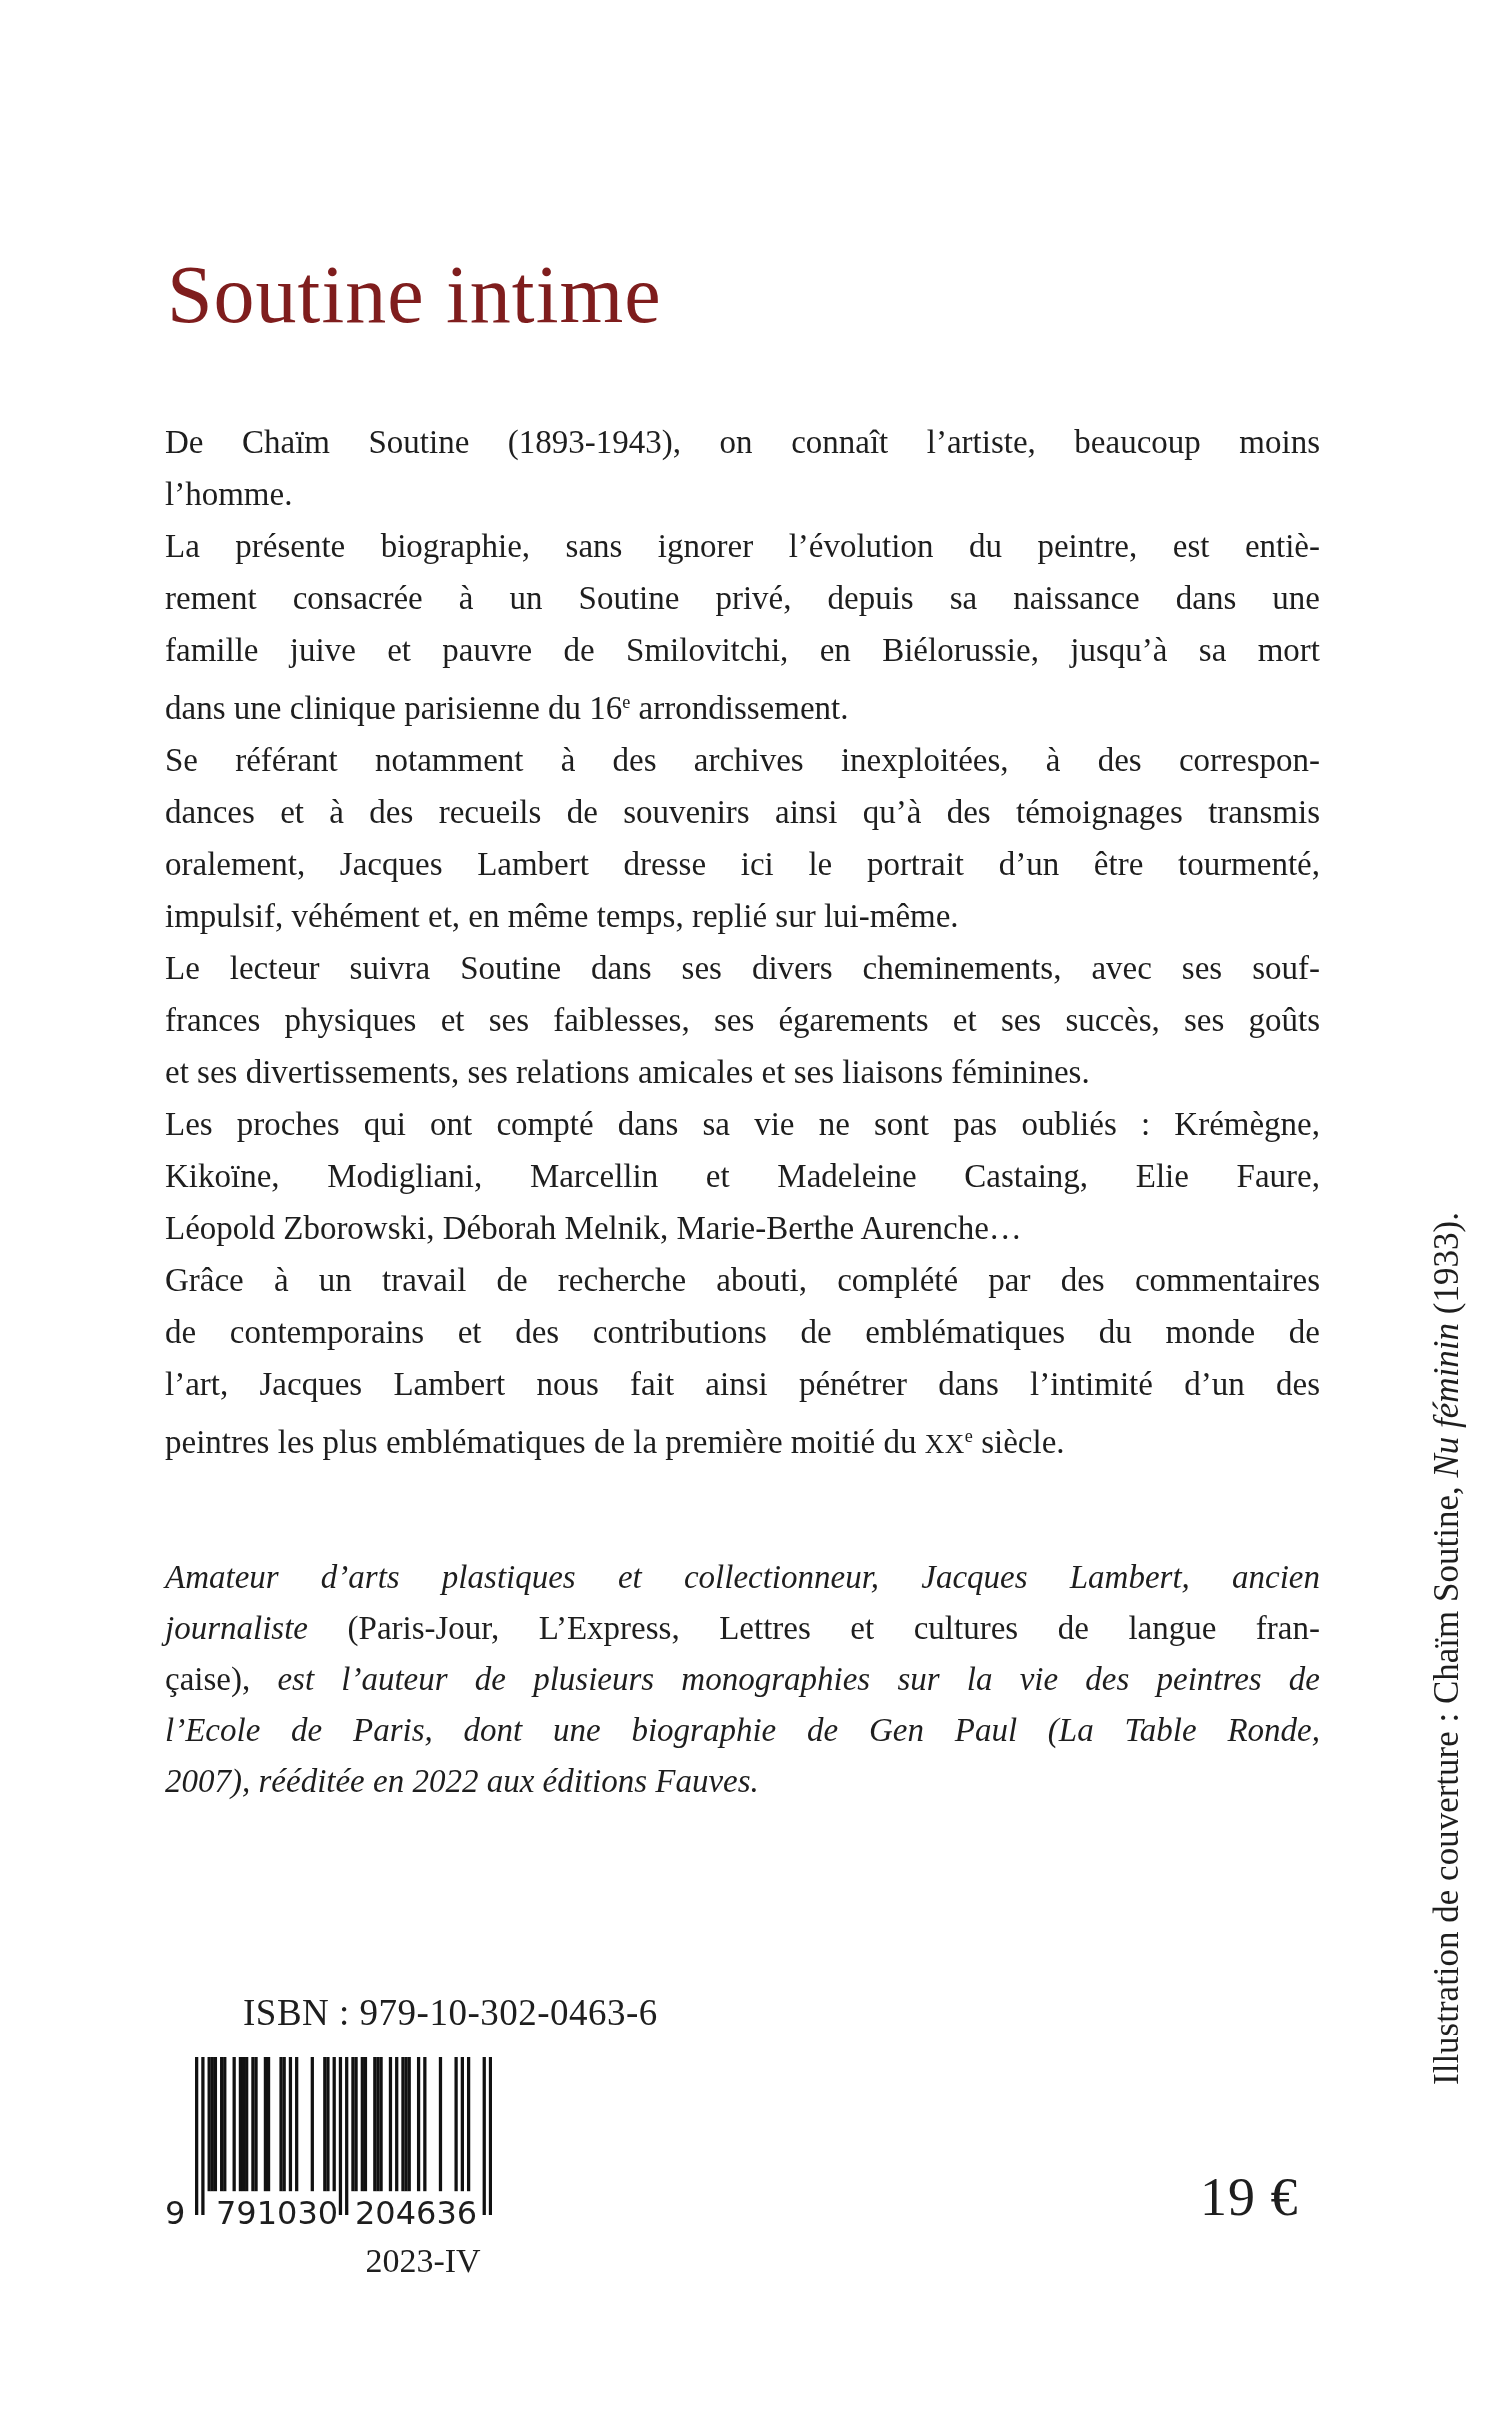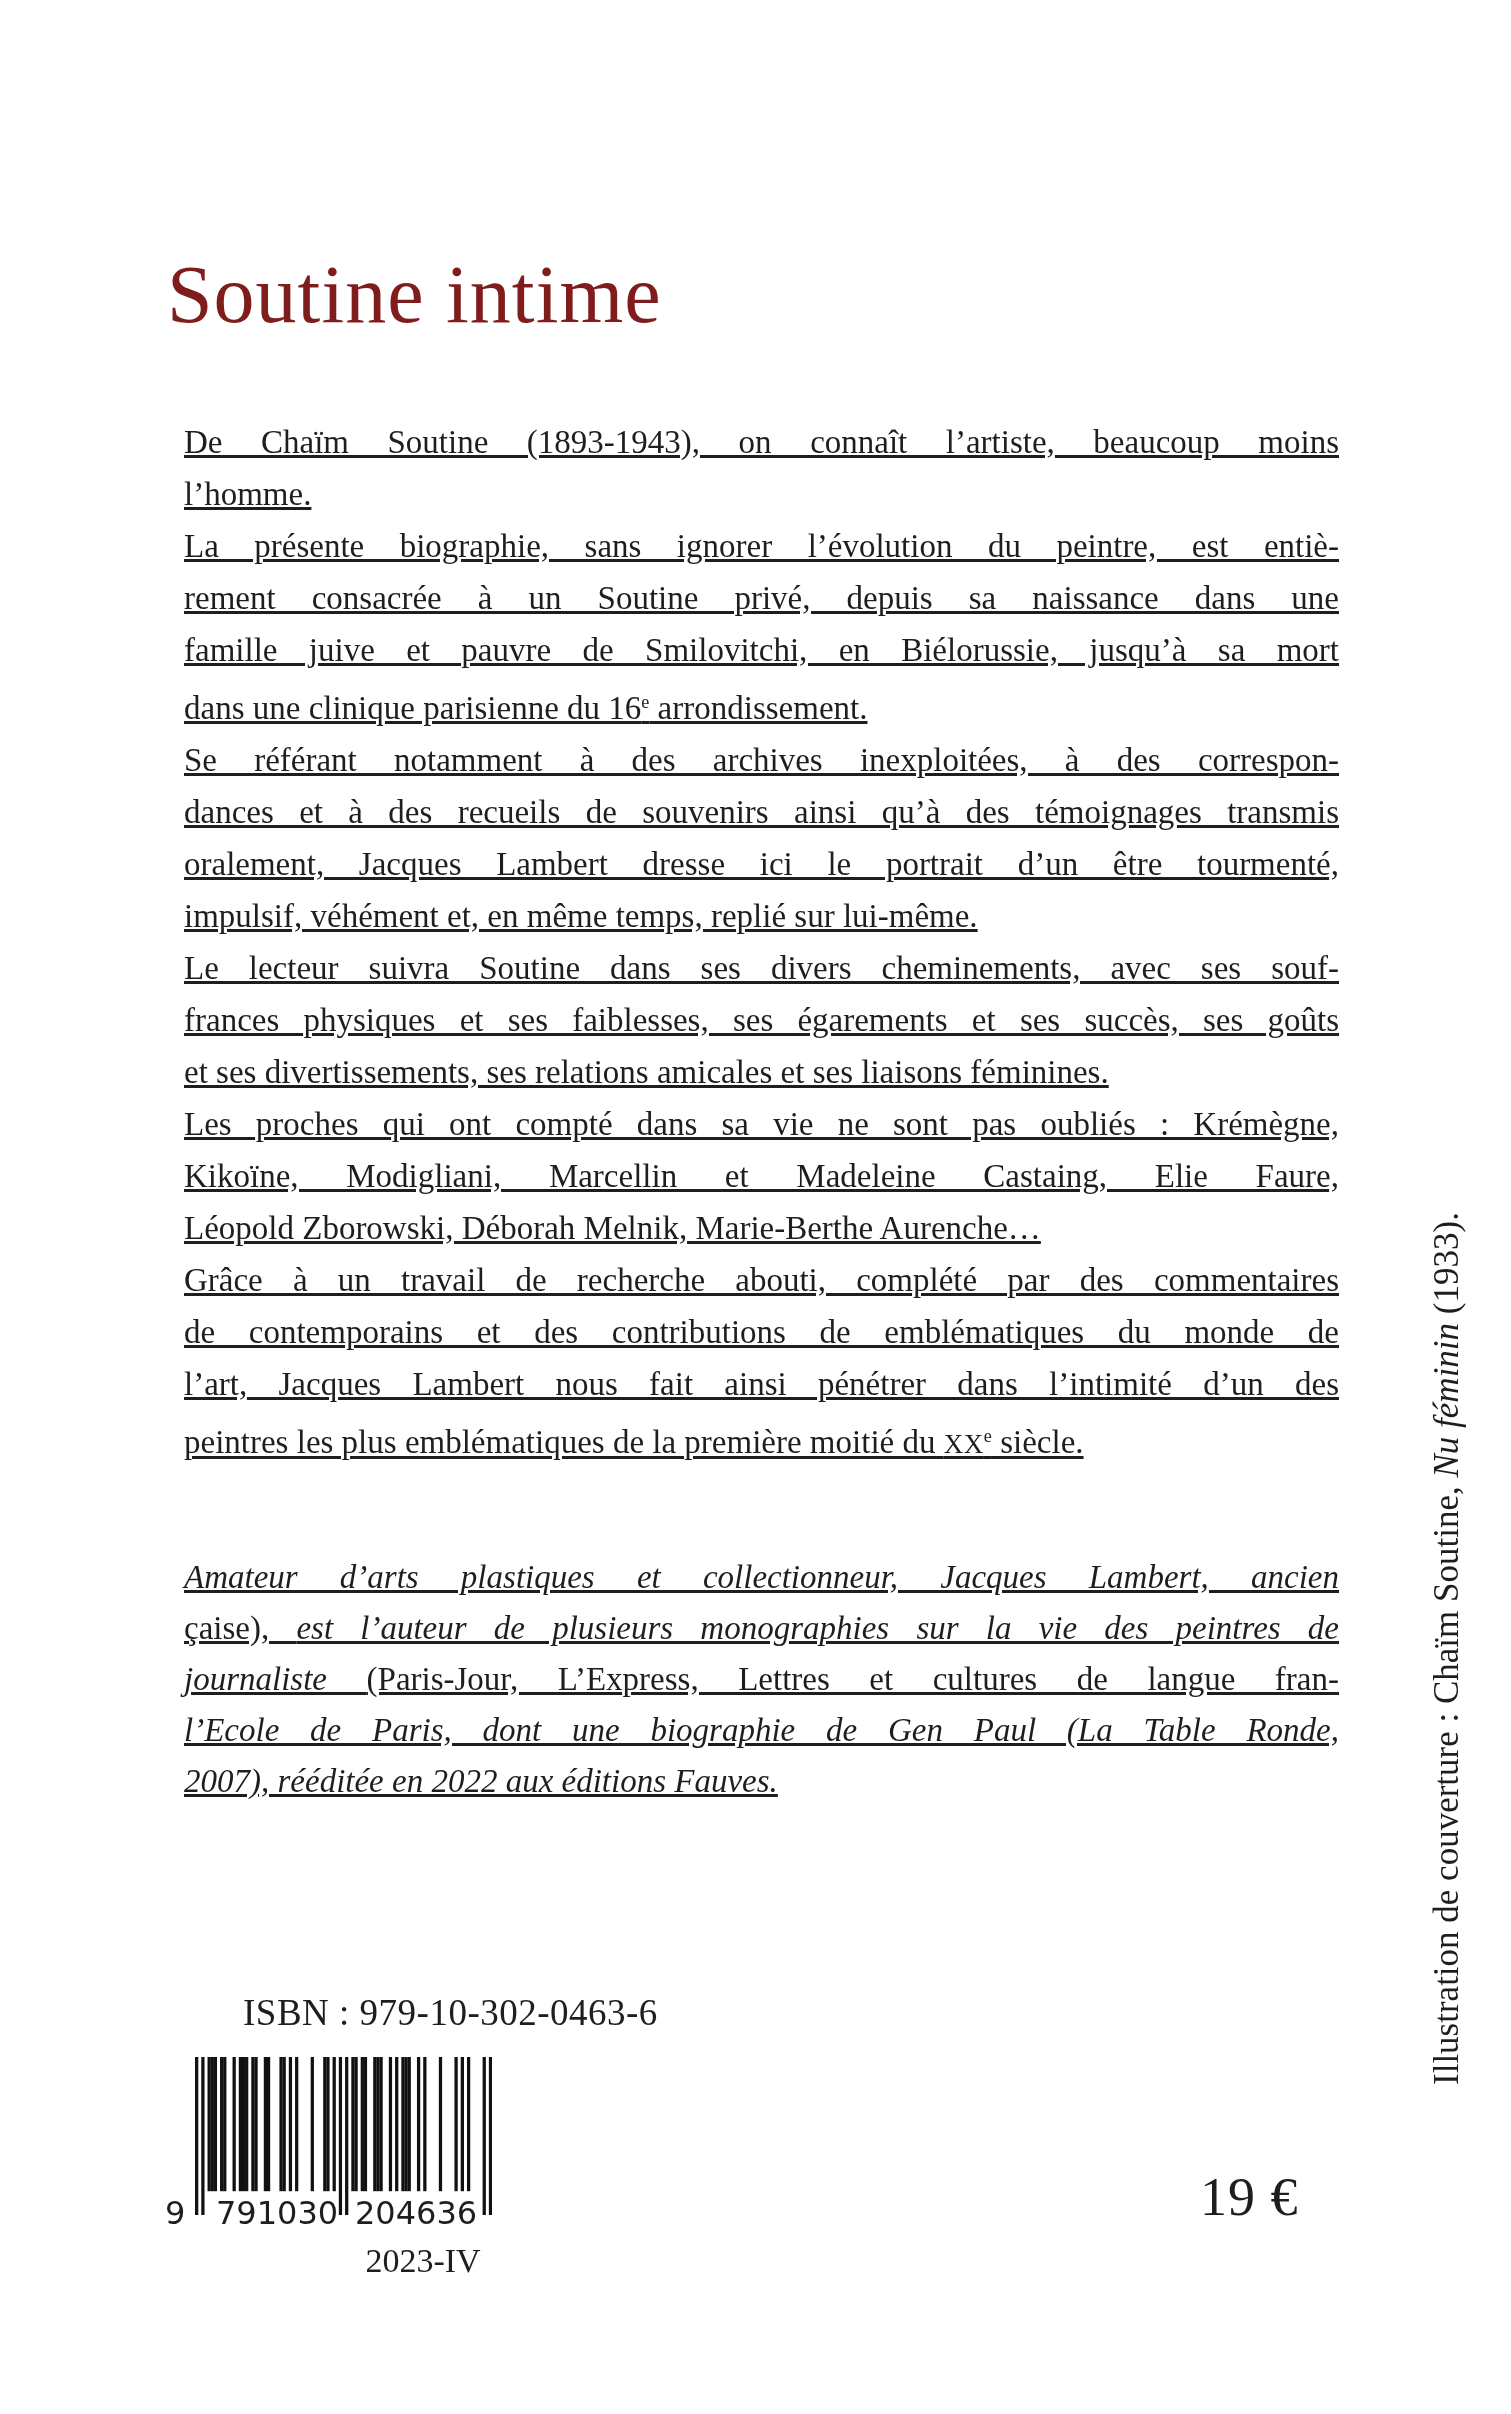--- a/index.html
+++ b/index.html
@@ -15,23 +15,22 @@
   .title {
     position:absolute;
     left:167px; top:195px;
     font-size:82px;
     line-height:1.1;
     font-weight:400;
     letter-spacing:1px;
   }
   .textblock {
     position:absolute;
-    left:184px;
+    left:165px;
     width:1155px;
-    text-decoration:underline;
   }
   .body-text { top:416px; }
   .author-note { top:1552px; }
   .line {
     font-size:33px;
     line-height:52px;
     text-align:left;
     white-space:normal;
   }
   .author-note .line { line-height:51px; font-style:italic; }
@@ -130,22 +129,22 @@
         <div class="line jl"><span>Grâce à un travail de recherche abouti, complété par des commentaires</span></div>
         <div class="line jl"><span>de contemporains et des contributions de emblématiques du monde de</span></div>
         <div class="line jl"><span>l’art, Jacques Lambert nous fait ainsi pénétrer dans l’intimité d’un des</span></div>
         <div class="line"><span>peintres les plus emblématiques de la première moitié du </span><span class="seg-sc">xx</span><span class="seg-sup">e</span><span> siècle.</span></div>
       </div>
     </div>
 
   <div class="textblock author-note" id="author-note">
       <div>
         <div class="line jl"><span>Amateur d’arts plastiques et collectionneur, Jacques Lambert, ancien</span></div>
+        <div class="line jl"><span>journaliste </span><span class="seg-r">(Paris-Jour, L’Express, Lettres et cultures de langue fran-</span></div>
         <div class="line jl"><span class="seg-r">çaise), </span><span>est l’auteur de plusieurs monographies sur la vie des peintres de</span></div>
-        <div class="line jl"><span>journaliste </span><span class="seg-r">(Paris-Jour, L’Express, Lettres et cultures de langue fran-</span></div>
         <div class="line jl"><span>l’Ecole de Paris, dont une biographie de Gen Paul (La Table Ronde,</span></div>
         <div class="line"><span>2007), rééditée en 2022 aux éditions Fauves.</span></div>
       </div>
     </div>
 
   <div class="credit" id="cover-credit"><span>Illustration de couverture : Chaïm Soutine, </span><span class="seg-i">Nu féminin</span><span> (1933).</span></div>
 
   <div class="isbn-block">
     <div class="isbn-label">ISBN : 979-10-302-0463-6</div>
     <div class="barcode-area">

